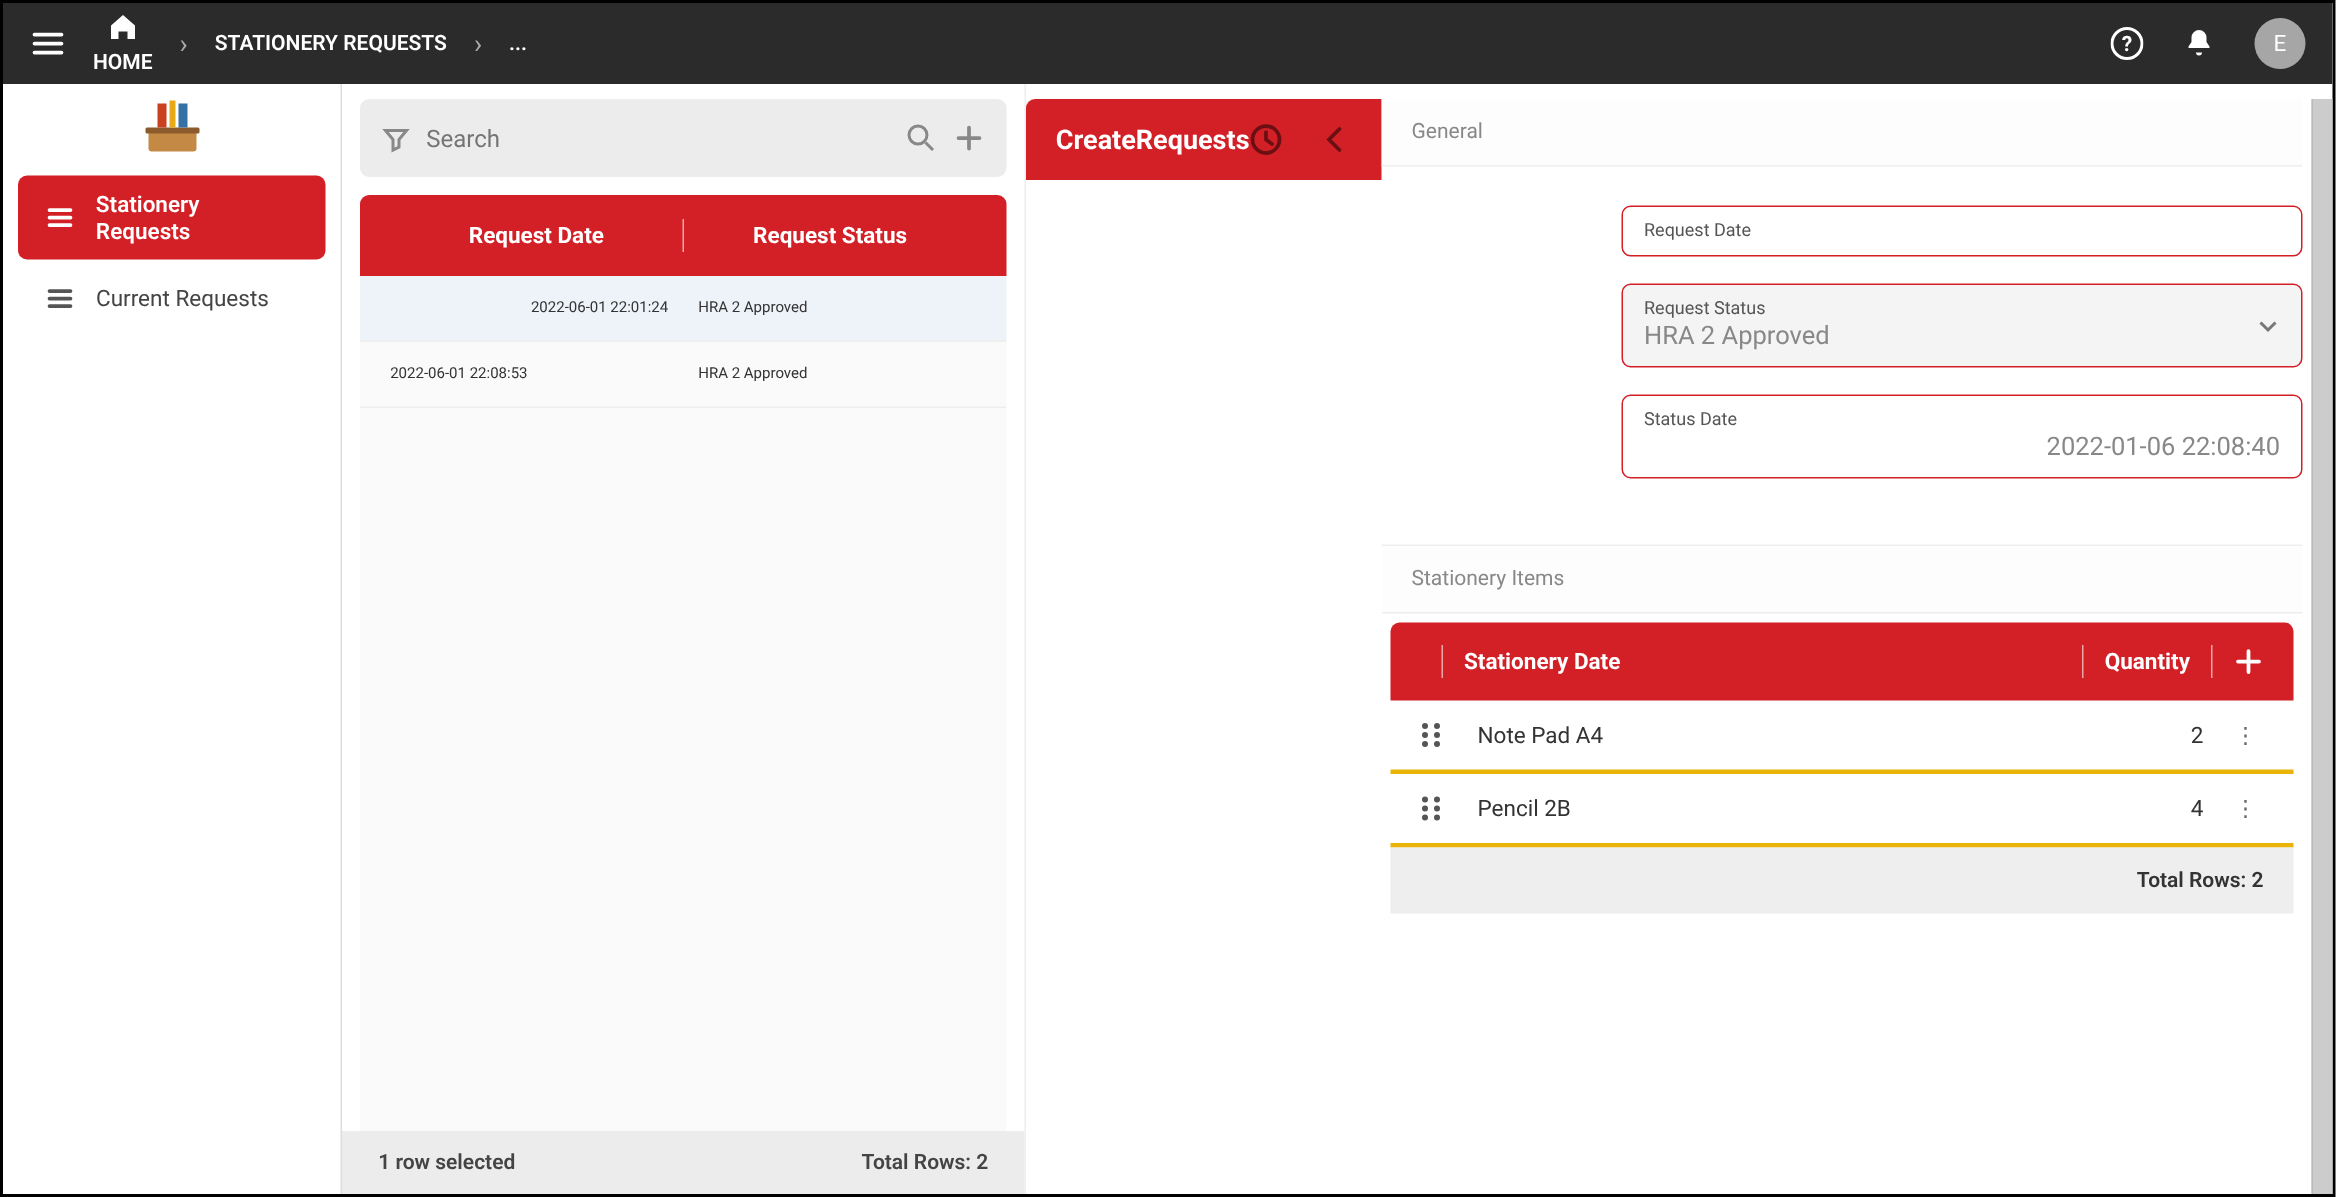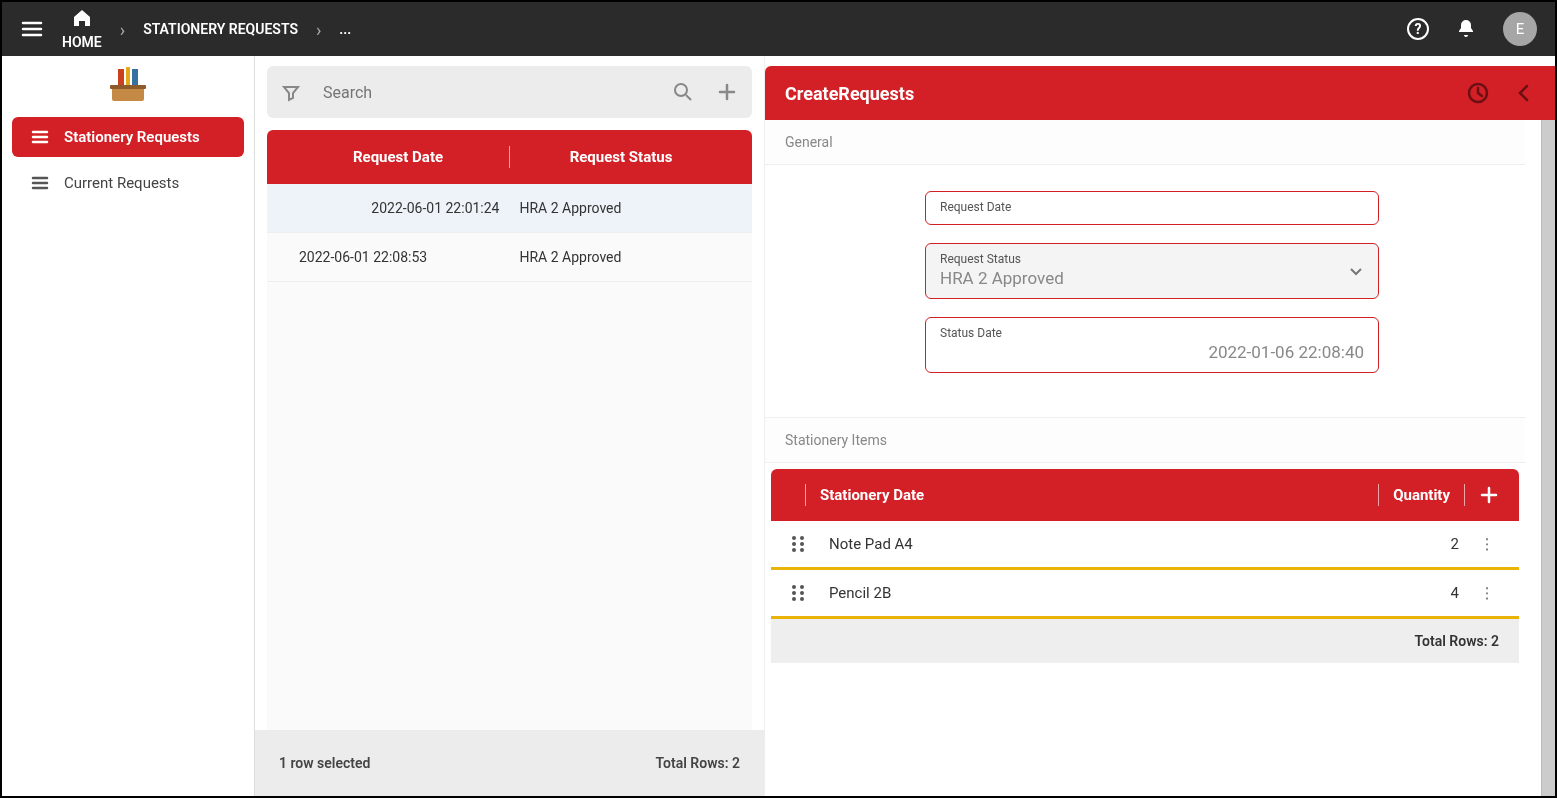--- a/index.html
+++ b/index.html
@@ -33,52 +33,52 @@
     padding: 10px 18px; font-size: 15px; color: #444; cursor: pointer;
     border-radius: 6px; margin: 3px 10px;
   }
   .nav-item.active { background: #d32027; color: #fff; font-weight: 600; }
   .sidebar-footer { margin-top: auto; padding: 14px 18px; font-size: 14px; letter-spacing: 1px; color: #444; display: flex; align-items: center; gap: 8px; font-weight: 500;}
 
   
   .listpanel { width: 510px; display: flex; flex-direction: column; background: #fff; padding: 10px 0 0 0; border-right: 1px solid #eee;}
   .searchbar {
     margin: 0 12px; height: 52px; background: #ececec; border-radius: 6px;
-    display: flex; align-items: center; padding: 0 14px; gap: 22px;
+    display: flex; align-items: center; padding: 0 14px; gap: 10px;
   }
   .searchbar input { flex: 1; border: none; background: transparent; font-size: 16px; color: #555; outline: none; }
   .list-header {
     margin: 12px 12px 0; height: 54px; background: #d32027; color: #fff;
     display: flex; align-items: center; font-size: 15px; font-weight: 700;
     border-radius: 6px 6px 0 0; padding: 0 20px; position: relative;
   }
   .list-header .col { flex: 1; text-align: center; }
   .list-header .divider { width: 1px; height: 22px; background: rgba(255,255,255,.6); }
   .list-body { margin: 0 12px; flex: 1; overflow-y: auto; background: #fafafa;}
   .list-row {
-    display: flex; align-items: center; padding: 16px 32px;
-    border-bottom: 1px solid #eee; font-size: 14px; color: #333; cursor: pointer;
+    display: flex; align-items: center; padding: 16px 20px;
+    border-bottom: 1px solid #eee; font-size: 10px; color: #333; cursor: pointer;
   }
   .list-row.selected { background: #eef3f9; }
   .list-row .cell { flex: 1; }
   .list-footer {
-    height: 66px; background: #ececec; display: flex; align-items: center;
+    height: 42px; background: #ececec; display: flex; align-items: center;
     justify-content: space-between; padding: 0 24px; font-size: 14px; color: #444; font-weight: 600;
   }
 
   
-  .detail { flex: 1; display: flex; flex-direction: column; background: #fff; margin-top: 10px;}
+  .detail { flex: 1; display: flex; flex-direction: row; background: #fff; margin-top: 10px;}
   .detail-header {
     height: 54px; background: #d32027; color: #fff; display: flex; align-items: center;
     padding: 0 20px; font-size: 18px; font-weight: 700; justify-content: space-between;
     border-radius: 6px 0 0 0; margin-left: 0;
   }
   .detail-header .actions { display: flex; gap: 24px; }
   .detail-body { flex: 1; overflow-y: auto; padding: 0; display:flex;}
-  .detail-scroll { flex:1; padding-right: 16px; }
+  .detail-scroll { flex:1; padding-right: 6px; }
   .scrollbar-fake { width: 14px; background: #ccc; border-left:1px solid #bbb;}
 
   .section-title { padding: 14px 20px; color: #888; font-size: 14px; border-bottom: 1px solid #eee; background: #fdfdfd;}
   .form-area { padding: 26px 0 26px 160px; border-bottom: 1px solid #eee; }
   .field {
     width: 454px; border: 1px solid #d32027; border-radius: 6px;
     padding: 8px 14px 10px; margin-bottom: 18px; background: #fff; position: relative;
   }
   .field.readonly { background: #f4f4f4; }
   .field-label { font-size: 12px; color: #555; }

